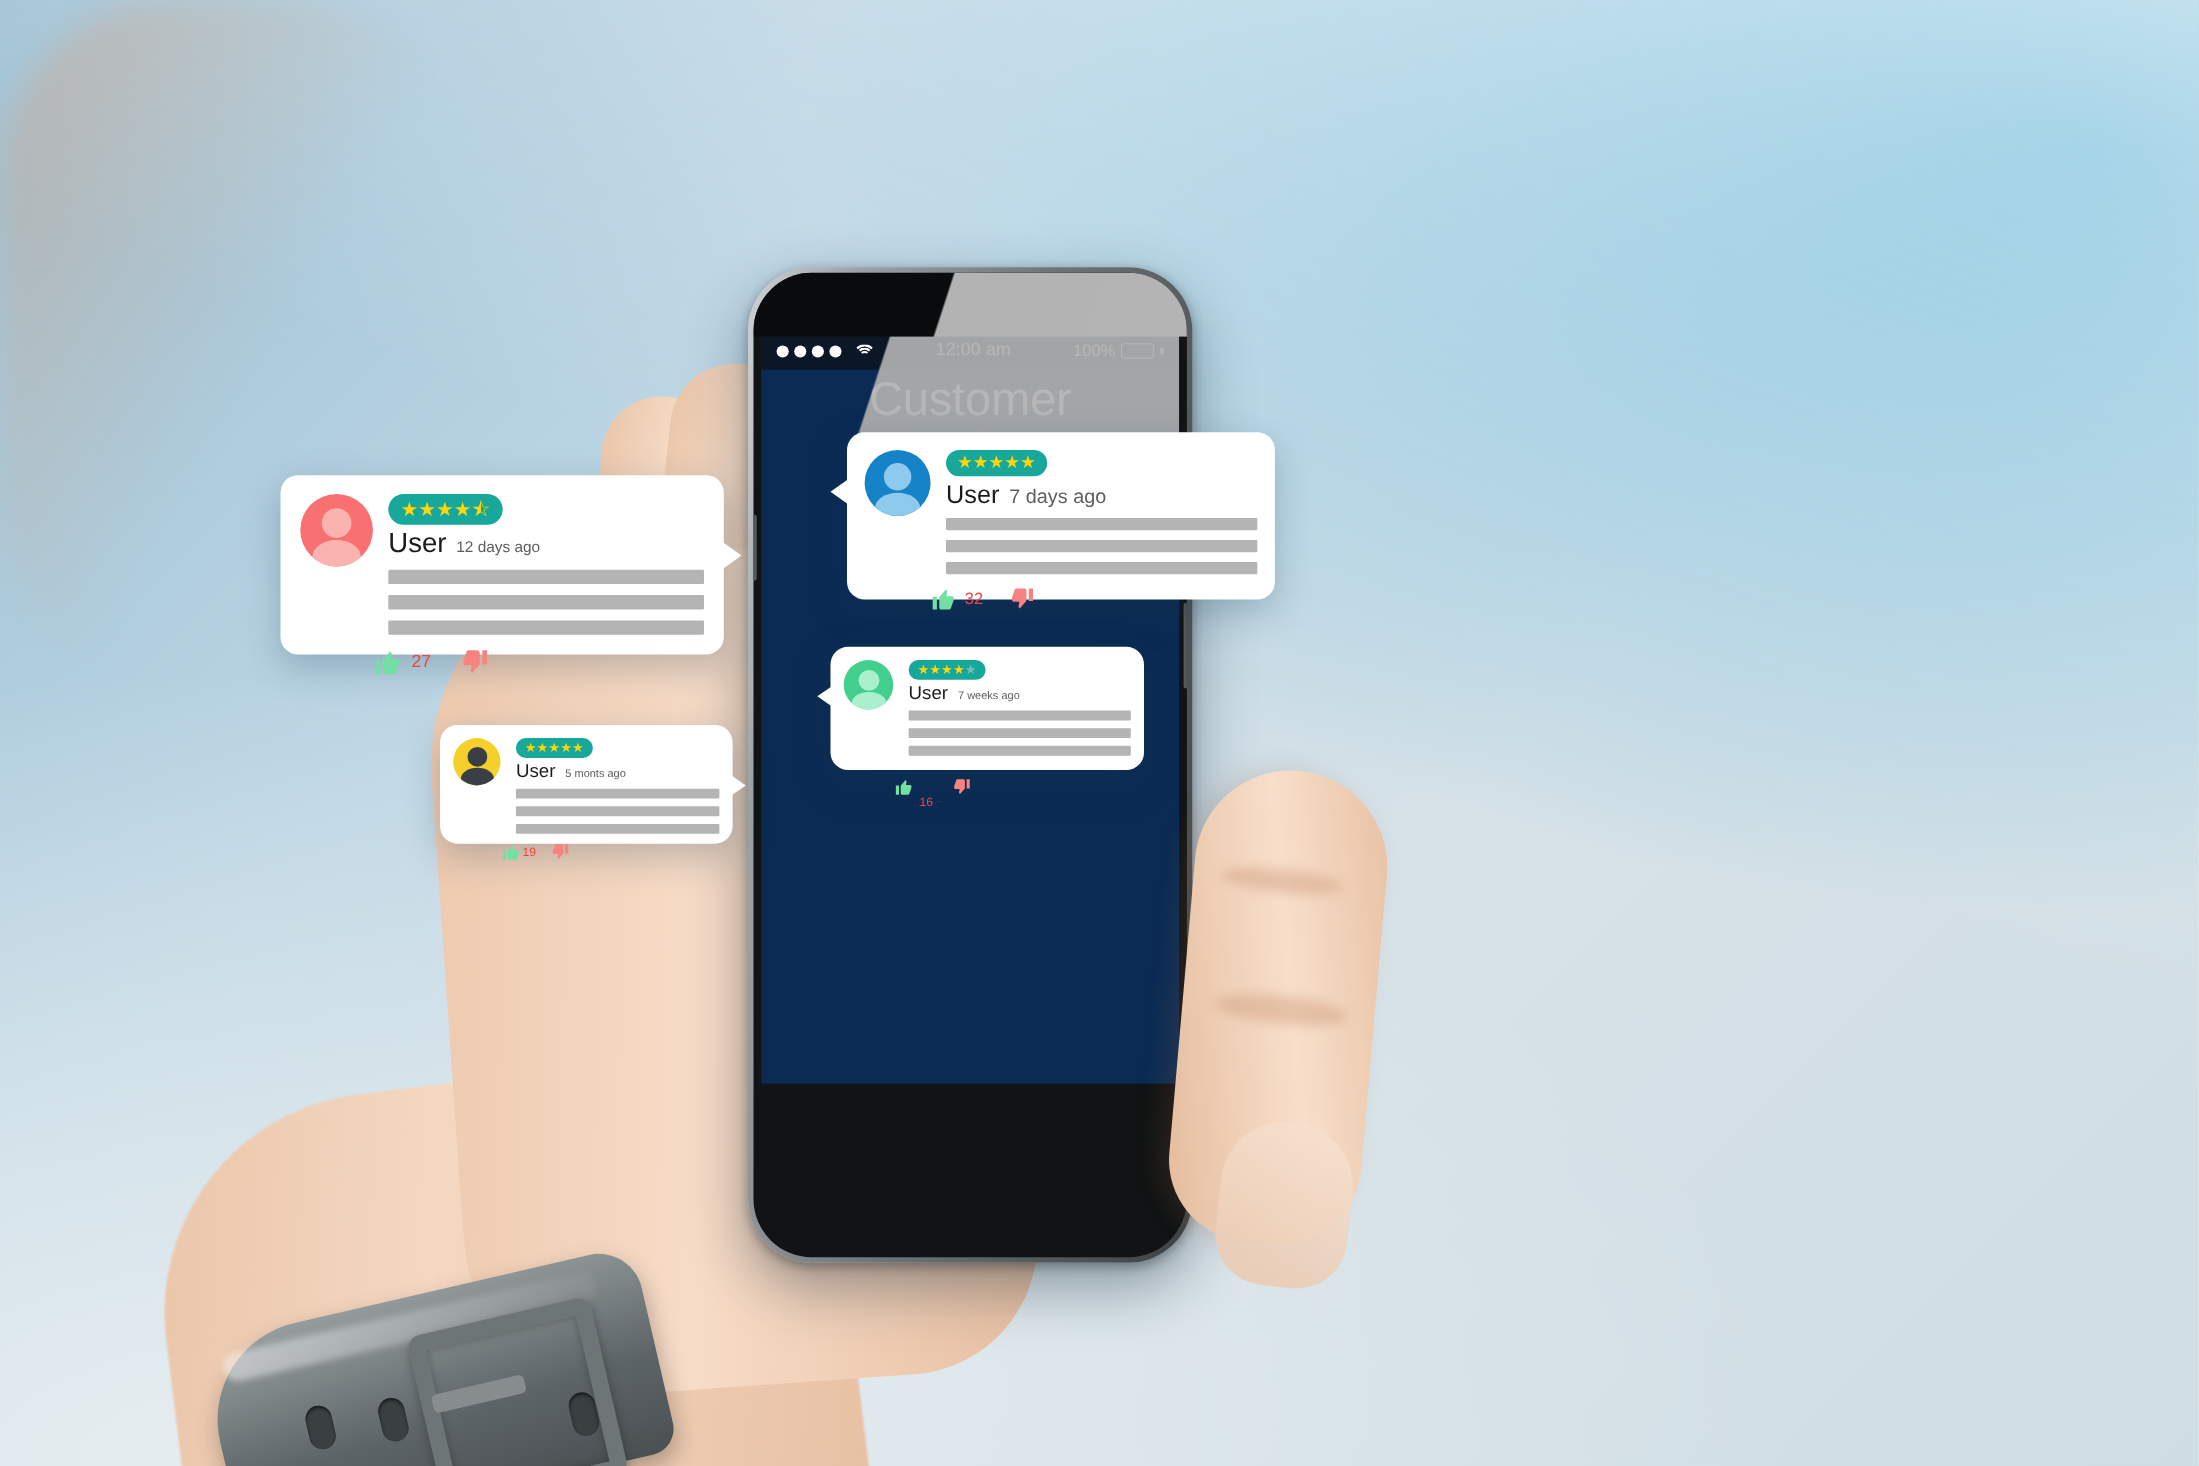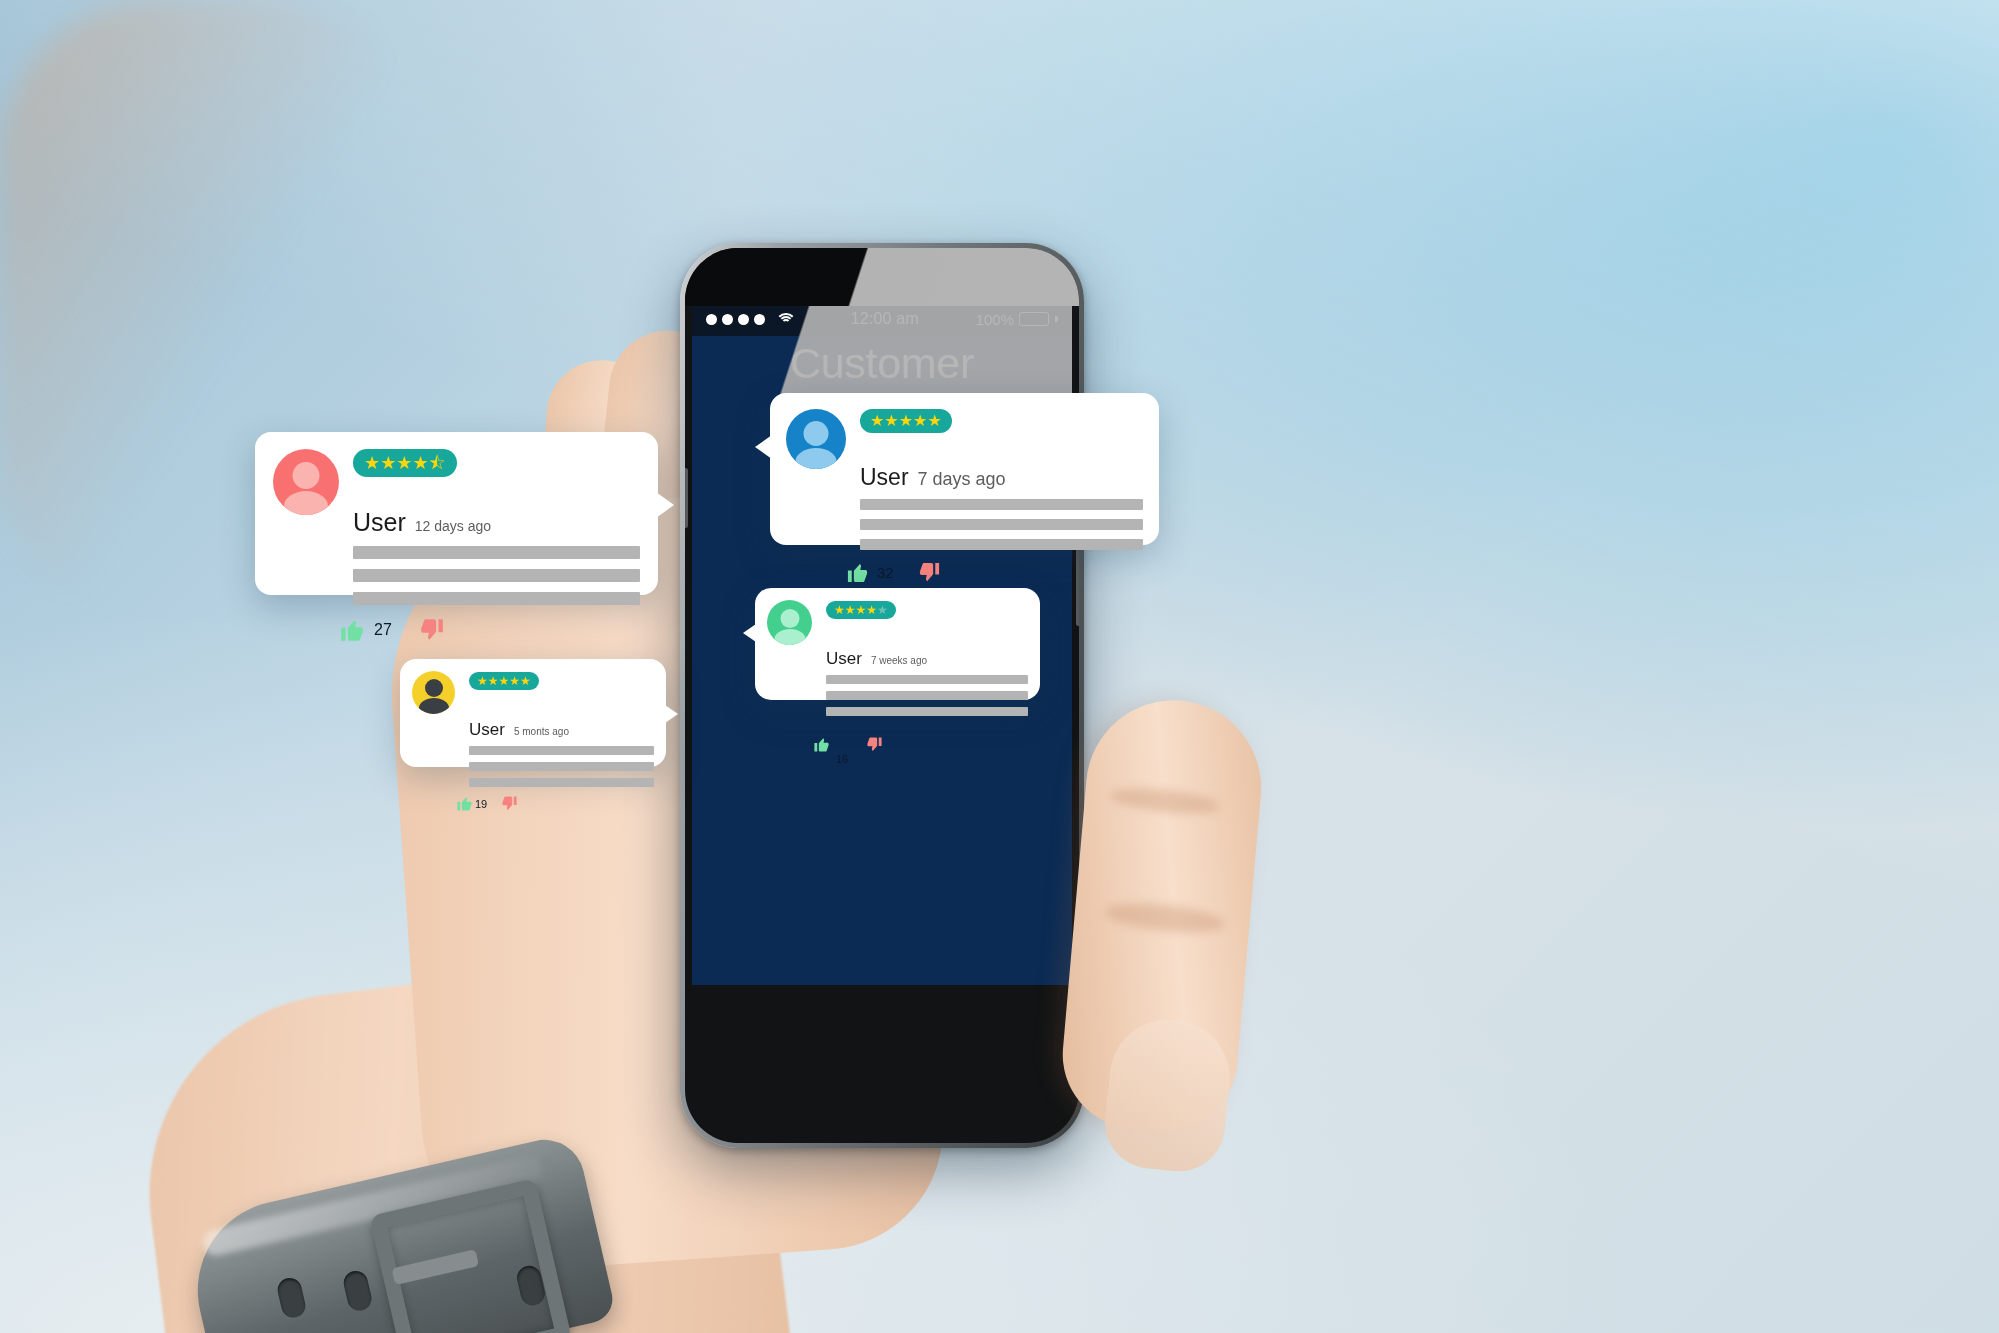--- a/index.html
+++ b/index.html
@@ -151,26 +151,26 @@
   .av-head{position:absolute;left:50%;transform:translateX(-50%);border-radius:50%;}
   .av-body{position:absolute;left:50%;transform:translateX(-50%);border-radius:50% 50% 0 0;}
   .meta{flex:1;min-width:0;}
   .badge{
     display:inline-block;background:#17a89b;border-radius:999px;
     color:#ffd60a;line-height:1;white-space:nowrap;
   }
   .badge .st{letter-spacing:0;}
   .badge .st.off{color:#6fbfb6;}
   .name-row{display:flex;align-items:baseline;gap:9px;}
-  .uname{color:#1b1b1b;font-weight:400;margin-top:28px;}
+  .uname{color:#1b1b1b;font-weight:400;}
   .ago{color:#5d5d5d;}
   .lines{display:flex;flex-direction:column;}
   .ln{background:#b4b4b4;border-radius:1px;}
   .votes{display:flex;align-items:center;}
-  .vcount{color:#0f172a;}
+  .vcount{color:#ef4444;}
   .tail{position:absolute;width:0;height:0;}
 
   
   #card1{left:255px;top:432px;width:403px;height:163px;}
   #card1 .card-inner{padding:17px 18px 0 18px;}
   #card1 .avatar{width:66px;height:66px;background:#f8706f;}
   #card1 .av-head{top:13px;width:27px;height:27px;background:#fbb3b0;}
   #card1 .av-body{top:42px;width:44px;height:30px;background:#fbb3b0;}
   #card1 .badge{padding:5px 11px;font-size:18px;margin-bottom:3px;}
   #card1 .uname{font-size:25px;}

